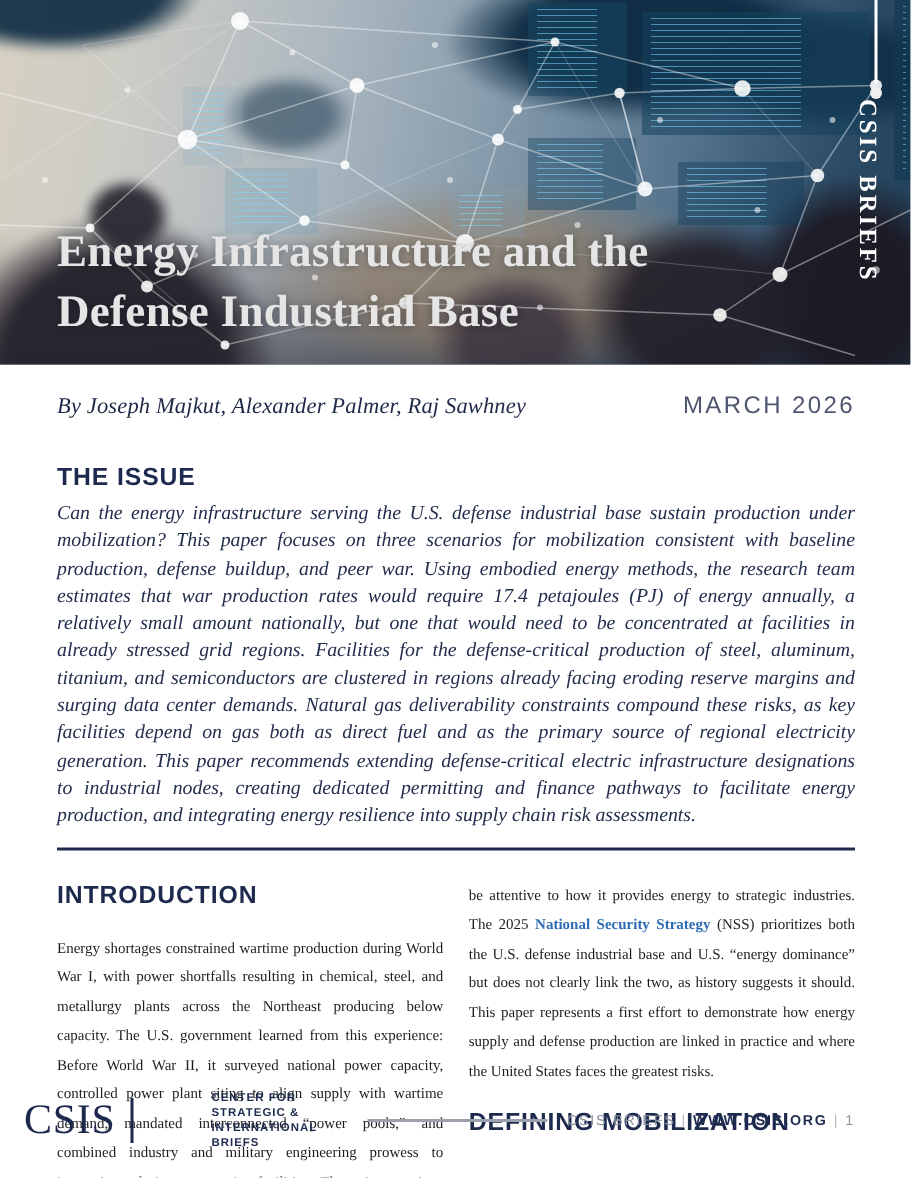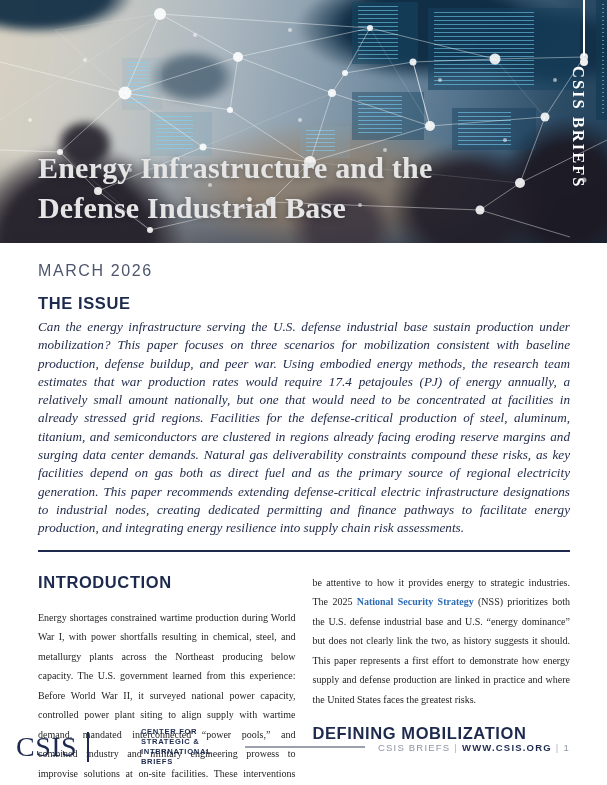--- a/index.html
+++ b/index.html
@@ -49,21 +49,21 @@
     color:#ffffff; white-space:nowrap; }
 
   
   .content { padding:0 37px 0 38px; }
   .byline-row { display:flex; justify-content:space-between; align-items:baseline; margin-top:19px; }
   .byline { font-style:italic; font-size:15px; color:#1e2947; letter-spacing:.1px; }
   .date { font-family:"Liberation Sans", sans-serif; font-size:16px; letter-spacing:1.6px; color:#4e566e; }
 
   h2.sec { font-family:"Liberation Sans", sans-serif; font-weight:700; font-size:16.5px;
     letter-spacing:.6px; color:#1d2a4e; }
-  .issue-head { margin-top:14px; }
+  .issue-head { margin-top:29px; }
   .issue-body { margin-top:5px; font-style:italic; font-size:13.2px; line-height:18.3px;
     color:#232d4c; text-align:justify; }
 
   .divider { margin-top:12px; height:2px; background:#1d2a4e; border:none; }
 
   .columns { display:flex; gap:17px; margin-top:21px; }
   .col { flex:1 1 0; min-width:0; }
   .body-p { font-size:10px; line-height:19.55px; color:#1e1e21; text-align:justify; }
   .col-left h2.sec { margin-bottom:16px; }
   .def-head { margin-top:15px; margin-bottom:4px; }
@@ -179,20 +179,21 @@
 
     <h1 class="hero-title">
       <span>Energy Infrastructure and the</span><br>
       <span>Defense Industrial Base</span>
     </h1>
   </header>
 
   <div class="content">
 
     <div class="byline-row">
+      <span class="byline">By Joseph Majkut, Alexander Palmer, Raj Sawhney</span>
       <span class="date">MARCH 2026</span>
     </div>
 
     <section>
       <h2 class="sec issue-head">THE ISSUE</h2>
       <p class="issue-body">Can the energy infrastructure serving the U.S. defense industrial base sustain production under mobilization? This paper focuses on three scenarios for mobilization consistent with baseline production, defense buildup, and peer war. Using embodied energy methods, the research team estimates that war production rates would require 17.4 petajoules (PJ) of energy annually, a relatively small amount nationally, but one that would need to be concentrated at facilities in already stressed grid regions. Facilities for the defense-critical production of steel, aluminum, titanium, and semiconductors are clustered in regions already facing eroding reserve margins and surging data center demands. Natural gas deliverability constraints compound these risks, as key facilities depend on gas both as direct fuel and as the primary source of regional electricity generation. This paper recommends extending defense-critical electric infrastructure designations to industrial nodes, creating dedicated permitting and finance pathways to facilitate energy production, and integrating energy resilience into supply chain risk assessments.</p>
     </section>
 
     <hr class="divider">
 

